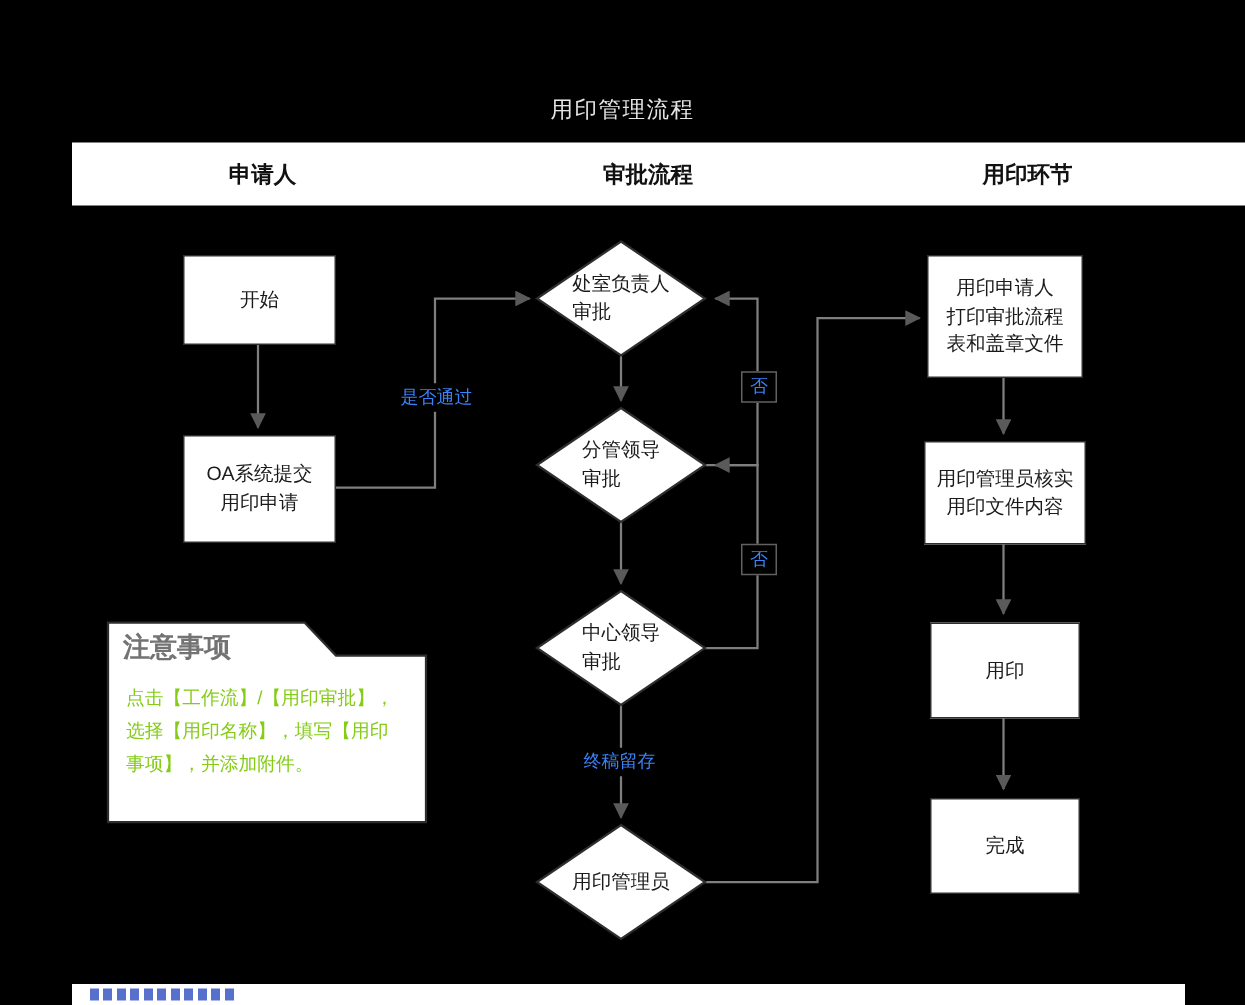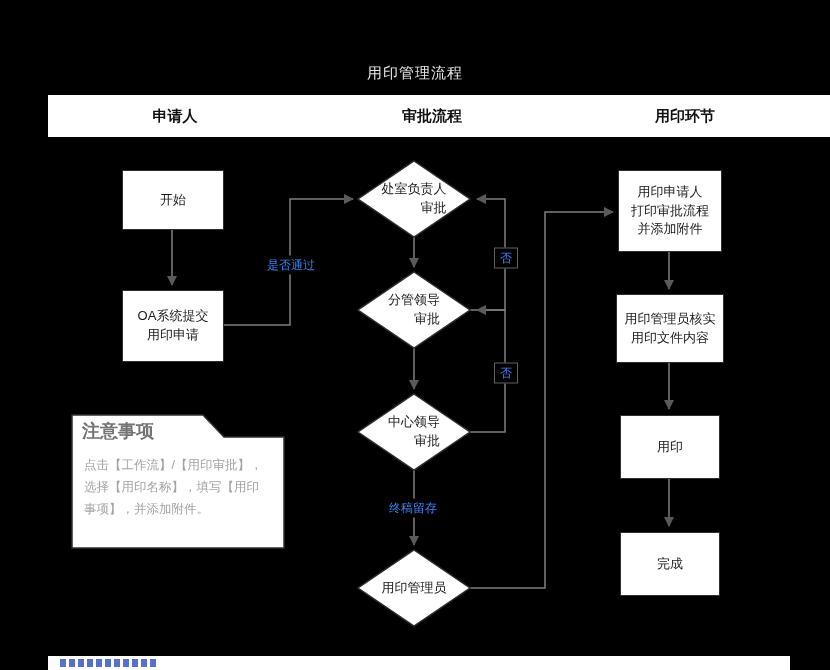--- a/index.html
+++ b/index.html
@@ -19,33 +19,33 @@
     transform:translateX(-50%);font-size:15px;font-weight:bold;color:#111;
   }
   svg.layer{position:absolute;left:0;top:0;width:830px;height:670px;}
   .node{
     position:absolute;background:#ffffff;border:1.5px solid #2e2e2e;
     display:flex;align-items:center;justify-content:center;text-align:center;
     font-size:13px;color:#1a1a1a;line-height:1.45;white-space:pre-line;
   }
   .diamond-text{
     position:absolute;display:flex;align-items:center;justify-content:center;
-    text-align:right;font-size:13px;color:#1a1a1a;line-height:1.45;white-space:pre-line;
+    text-align:left;font-size:13px;color:#1a1a1a;line-height:1.45;white-space:pre-line;
   }
   .edge-label{
     position:absolute;transform:translate(-50%,-50%);
     background:#000;color:#3b82f6;font-size:12px;padding:1px 4px;white-space:nowrap;
   }
   .edge-label.boxed{border:1px solid #616161;padding:1px 5px;}
   .note-tab-label{
     position:absolute;left:82px;top:419px;font-size:18px;font-weight:bold;color:#737373;
   }
   .note-body-text{
     position:absolute;left:84px;top:454px;width:194px;
-    font-size:12.5px;line-height:22px;color:#a3a3a3;white-space:pre-line;
+    font-size:12.5px;line-height:22px;color:#84cc16;white-space:pre-line;
   }
   .bottom-strip{
     position:absolute;left:48px;top:656px;width:742px;height:14px;background:#ffffff;
   }
   .watermark-marks{
     position:absolute;left:12px;top:3px;width:96px;height:8px;
     background:repeating-linear-gradient(90deg,#3a57c4 0 6px,#ffffff 6px 9px);
     opacity:.85;
   }
 </style>
@@ -92,21 +92,21 @@
 
     <path d="M72,548 L72,415 L203,415 L224,437 L284,437 L284,548 Z" fill="#ffffff" stroke="#2e2e2e" stroke-width="1.5"></path>
   </svg>
 
   <div class="node" style="left:122px;top:290px;width:100px;height:70px;">OA系统提交
 用印申请</div>
   <div class="node" style="left:122px;top:170px;width:100px;height:58px;">开始</div>
 
   <div class="node" style="left:618px;top:170px;width:102px;height:80px;">用印申请人
 打印审批流程
-并添加附件</div>
+表和盖章文件</div>
   <div class="node" style="left:620px;top:415px;width:98px;height:62px;">用印</div>
   <div class="node" style="left:616px;top:294px;width:106px;height:67px;">用印管理员核实
 用印文件内容</div>
   <div class="node" style="left:620px;top:532px;width:98px;height:62px;">完成</div>
 
   <div class="diamond-text" style="left:358px;top:161px;width:112px;height:76px;">处室负责人
 审批</div>
   <div class="diamond-text" style="left:358px;top:272px;width:112px;height:76px;">分管领导
 审批</div>
   <div class="diamond-text" style="left:358px;top:394px;width:112px;height:76px;">中心领导

